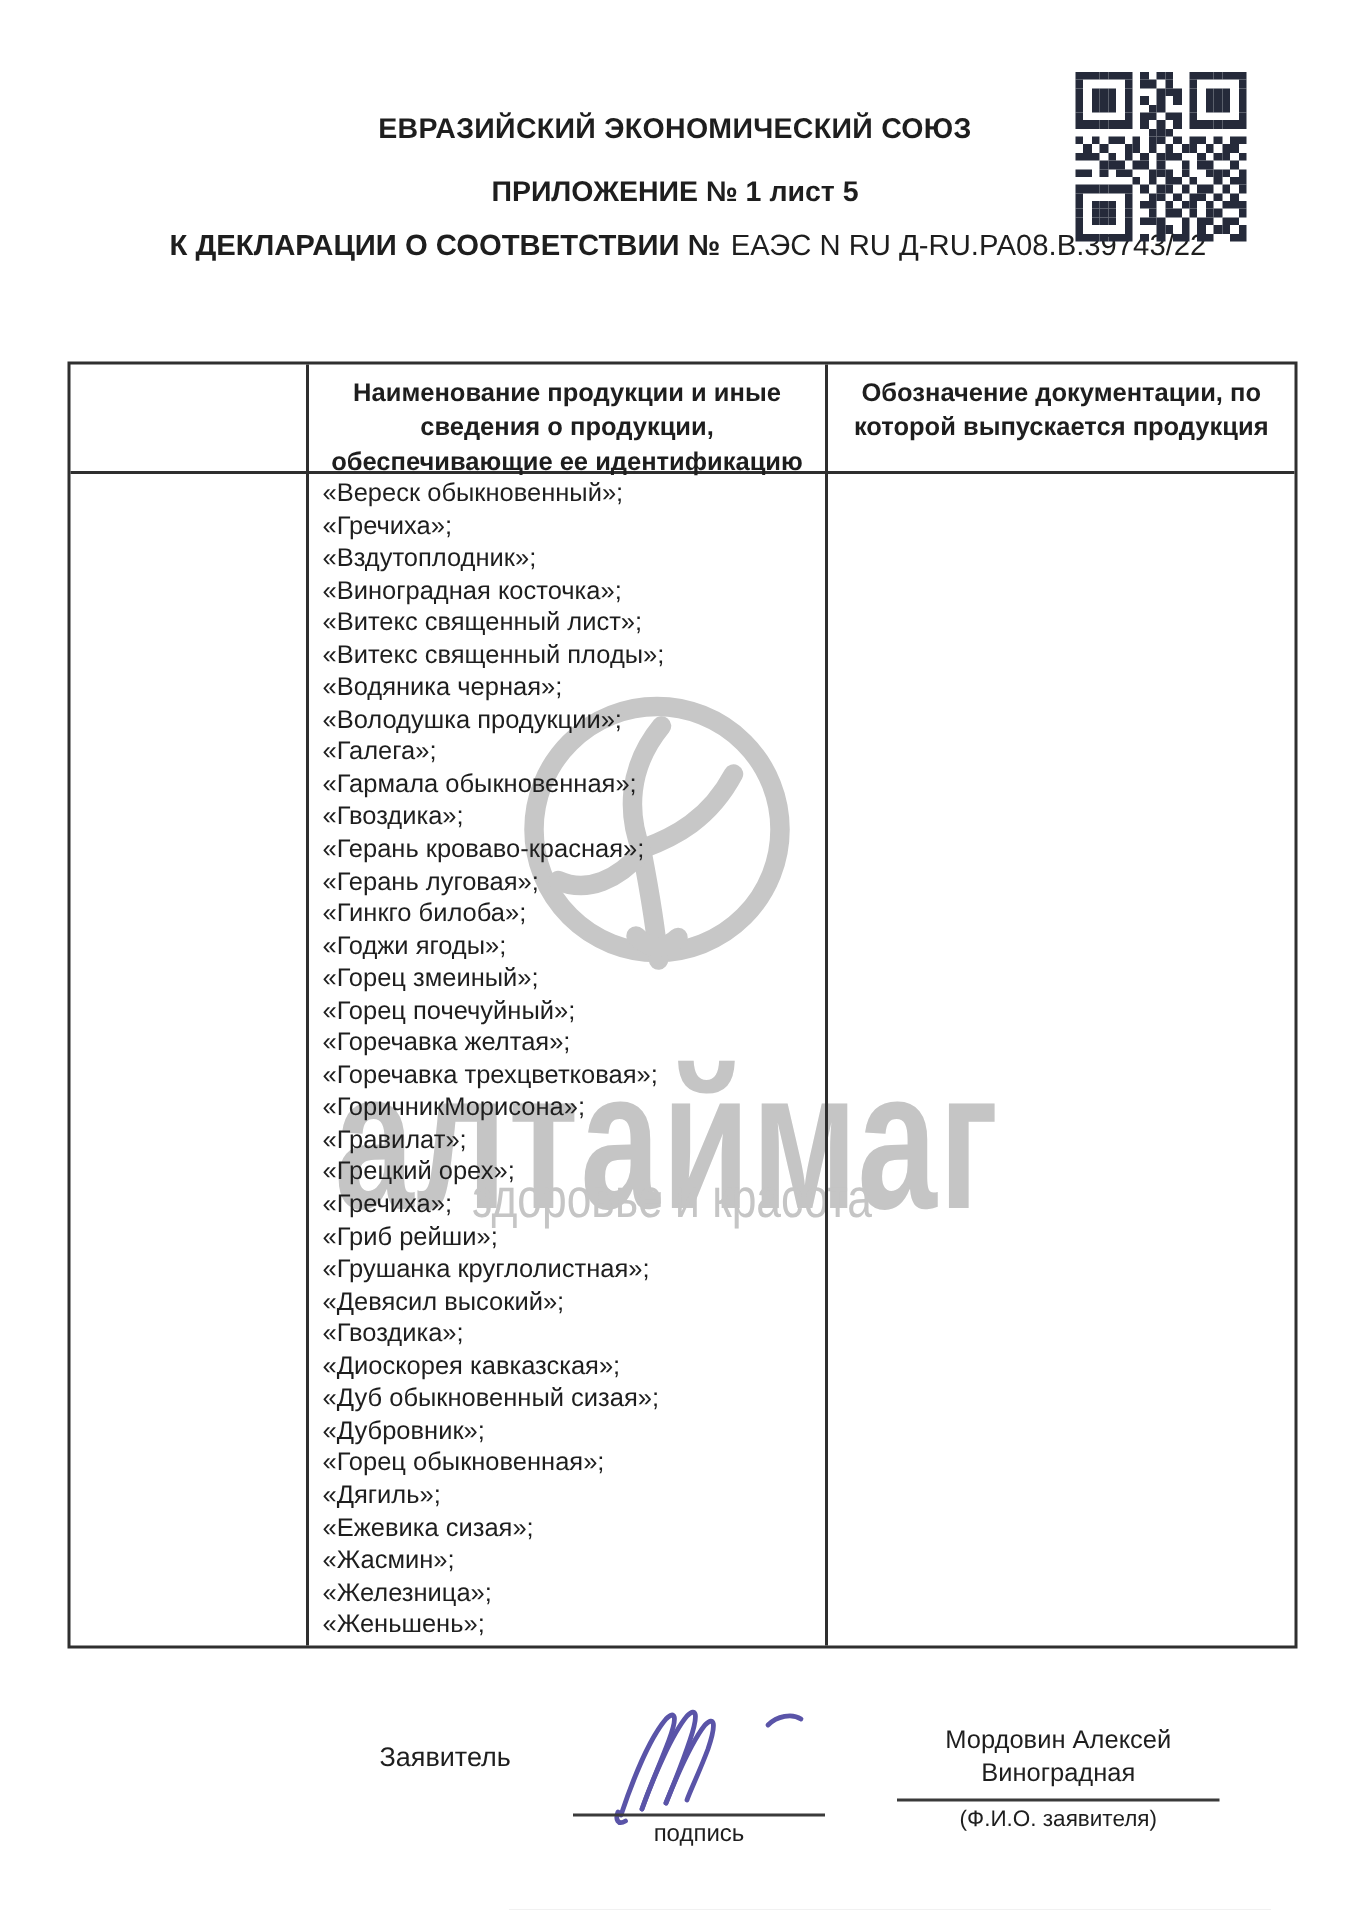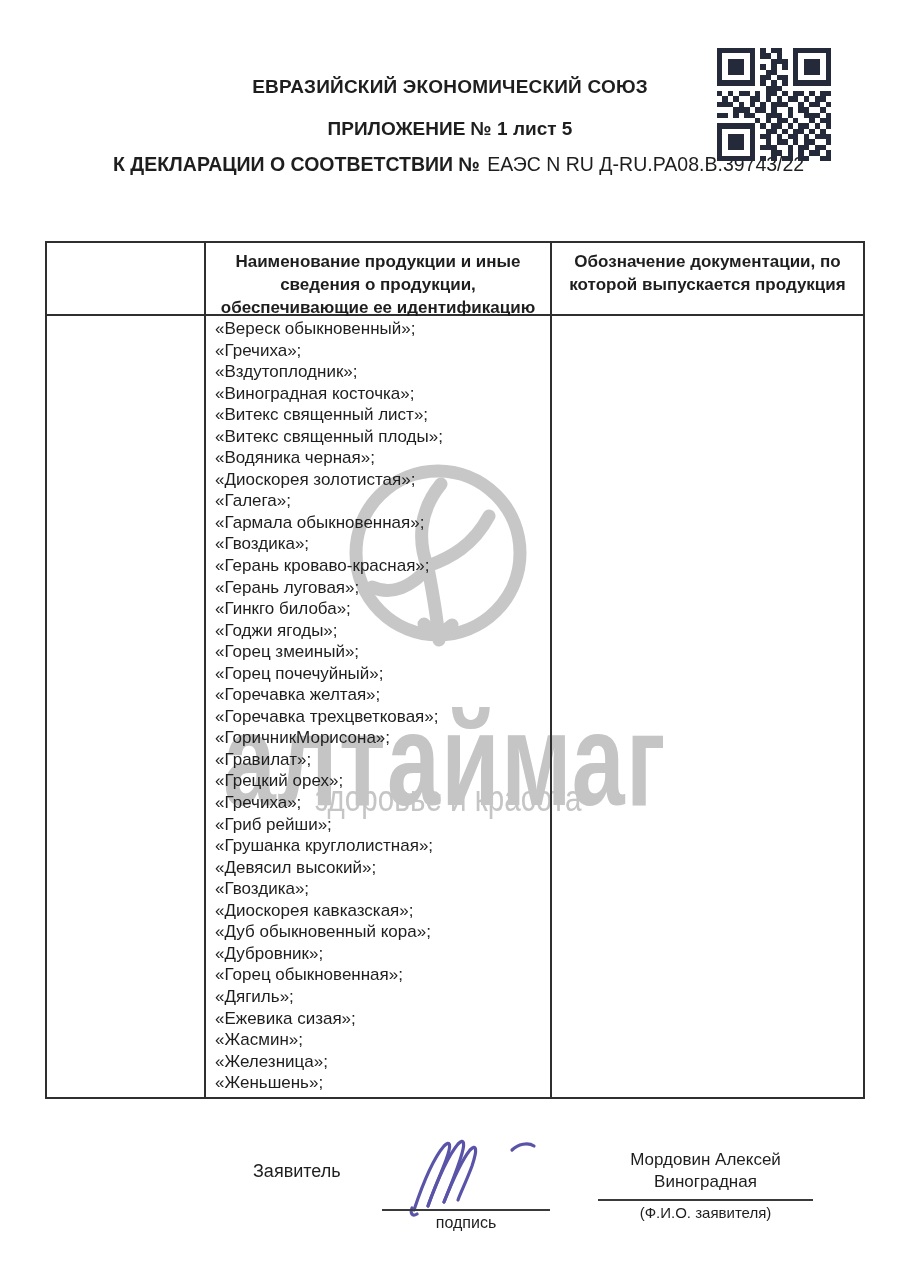--- a/index.html
+++ b/index.html
@@ -549,42 +549,42 @@
     </div>
 
     <div class="products">
         <div class="product-line">«Вереск обыкновенный»;</div>
         <div class="product-line">«Гречиха»;</div>
         <div class="product-line">«Вздутоплодник»;</div>
         <div class="product-line">«Виноградная косточка»;</div>
         <div class="product-line">«Витекс священный лист»;</div>
         <div class="product-line">«Витекс священный плоды»;</div>
         <div class="product-line">«Водяника черная»;</div>
-        <div class="product-line">«Диоскорея золотистая»;</div>
+        <div class="product-line">«Володушка продукции»;</div>
         <div class="product-line">«Галега»;</div>
         <div class="product-line">«Гармала обыкновенная»;</div>
         <div class="product-line">«Гвоздика»;</div>
         <div class="product-line">«Герань кроваво-красная»;</div>
         <div class="product-line">«Герань луговая»;</div>
         <div class="product-line">«Гинкго билоба»;</div>
         <div class="product-line">«Годжи ягоды»;</div>
         <div class="product-line">«Горец змеиный»;</div>
         <div class="product-line">«Горец почечуйный»;</div>
         <div class="product-line">«Горечавка желтая»;</div>
         <div class="product-line">«Горечавка трехцветковая»;</div>
         <div class="product-line">«ГоричникМорисона»;</div>
         <div class="product-line">«Гравилат»;</div>
         <div class="product-line">«Грецкий орех»;</div>
         <div class="product-line">«Гречиха»;</div>
         <div class="product-line">«Гриб рейши»;</div>
         <div class="product-line">«Грушанка круглолистная»;</div>
         <div class="product-line">«Девясил высокий»;</div>
         <div class="product-line">«Гвоздика»;</div>
         <div class="product-line">«Диоскорея кавказская»;</div>
-        <div class="product-line">«Дуб обыкновенный кора»;</div>
+        <div class="product-line">«Дуб обыкновенный сизая»;</div>
         <div class="product-line">«Дубровник»;</div>
         <div class="product-line">«Горец обыкновенная»;</div>
         <div class="product-line">«Дягиль»;</div>
         <div class="product-line">«Ежевика сизая»;</div>
         <div class="product-line">«Жасмин»;</div>
         <div class="product-line">«Железница»;</div>
         <div class="product-line">«Женьшень»;</div>
       </div>
   </div>
 

